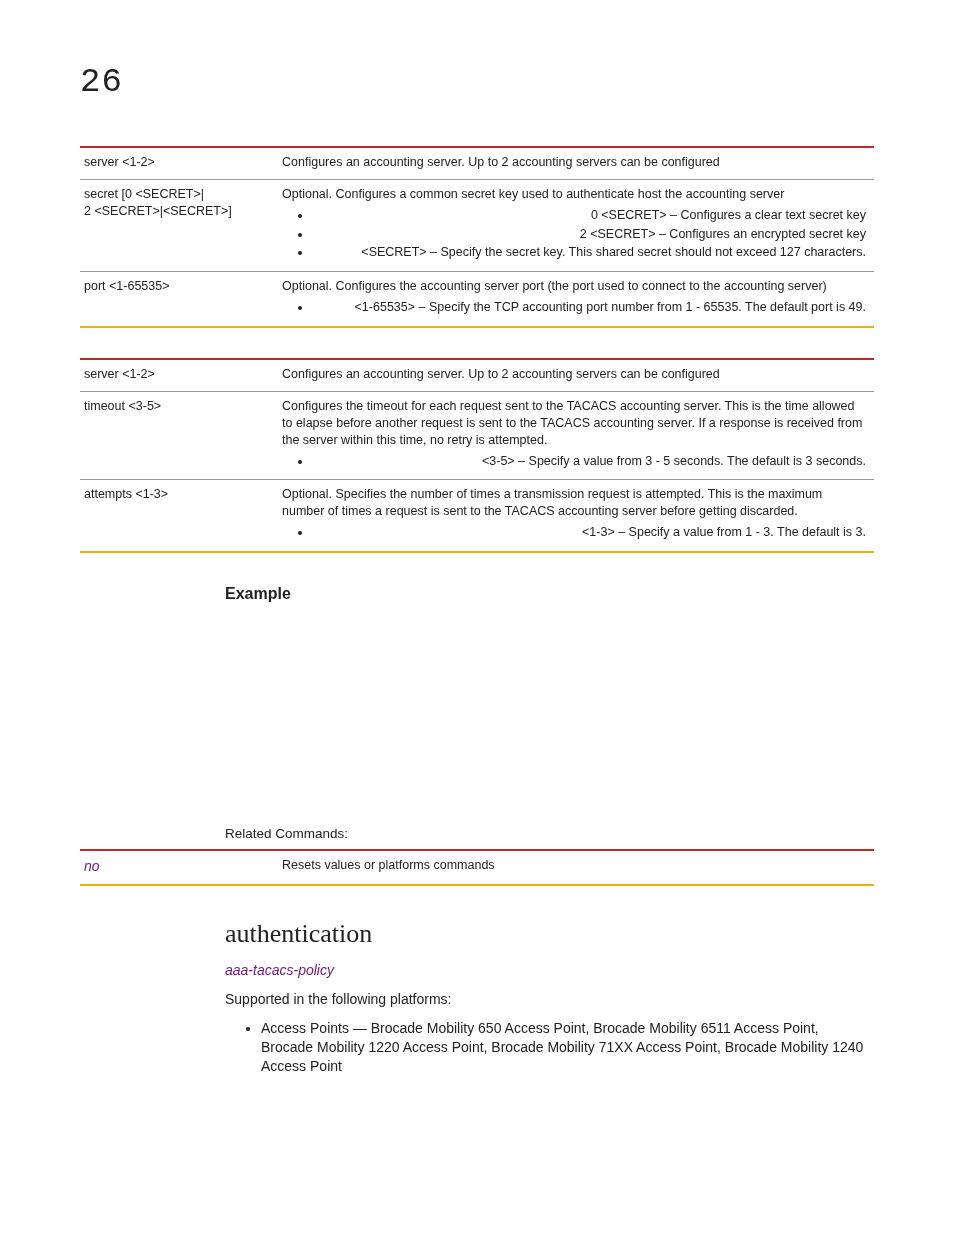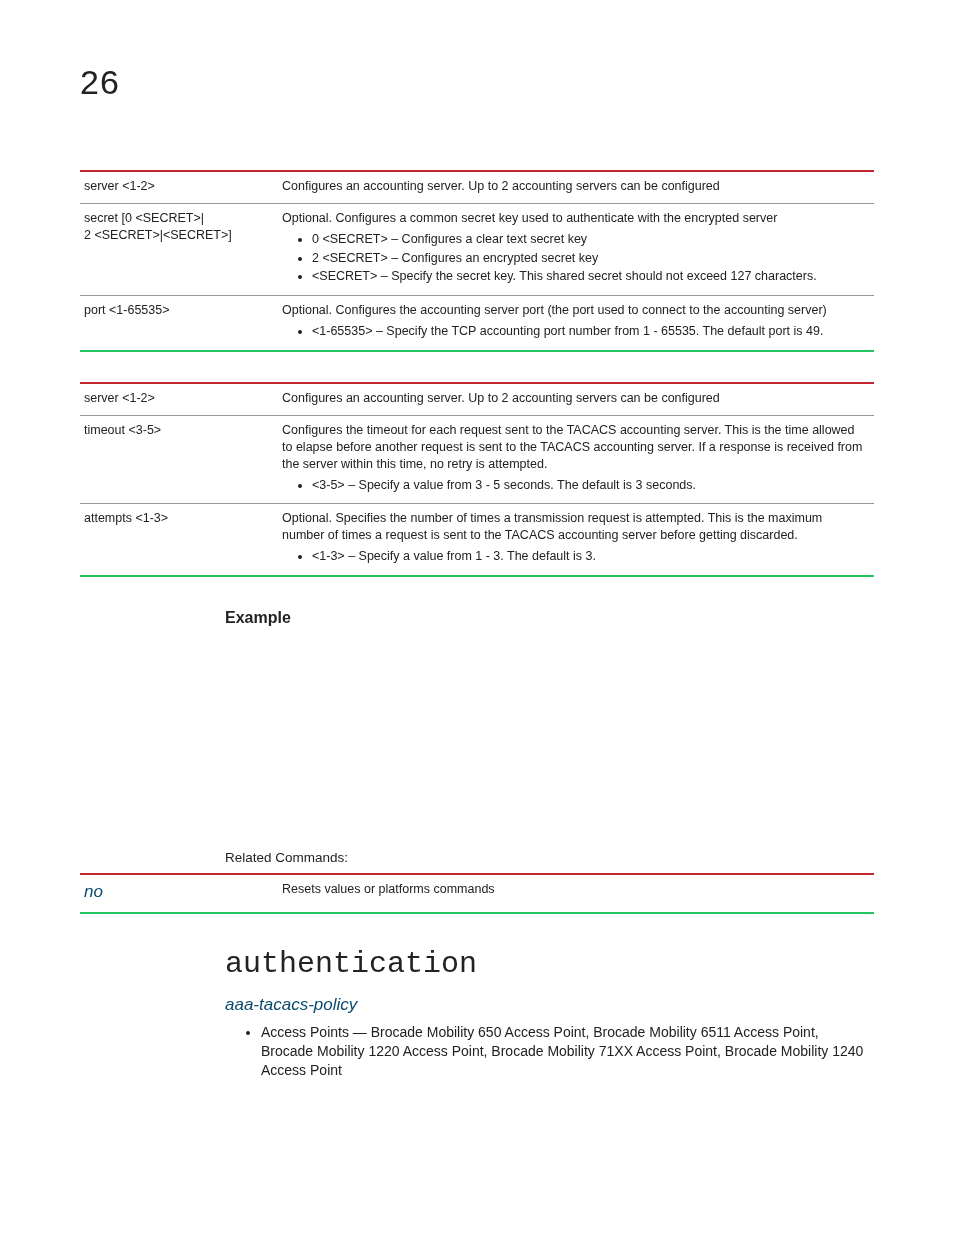--- a/index.html
+++ b/index.html
@@ -6,74 +6,75 @@
     font-family: Arial, Helvetica, sans-serif;
     font-size: 13px;
     color: #222;
     margin: 0;
     padding: 60px 80px 60px 80px;
     line-height: 1.35;
     width: 954px;
     box-sizing: border-box;
   }
   .chapter-number {
-    font-family: Liberation Sans, sans-serif;
+    font-family: Liberation Mono, monospace;
     font-size: 34px;
     font-weight: 400;
     letter-spacing: 1px;
-    margin-bottom: 64px;
+    margin-bottom: 40px;
   }
   table.param-table {
     width: 100%;
     border-collapse: collapse;
     margin: 0 0 30px 0;
   }
   table.param-table td {
     vertical-align: top;
     padding: 6px 8px 8px 0;
     border-top: 1px solid #999;
     font-size: 12.5px;
   }
   table.param-table tr:first-child td {
     border-top: 2px solid #c4262e;
   }
   table.param-table tr:last-child td {
-    border-bottom: 2px solid #22c55e;
+    border-bottom: 2px solid #eab308;
   }
   table.param-table td:first-child {
     width: 190px;
     padding-left: 4px;
   }
   .inner-bullets {
     list-style: disc;
     margin: 4px 0 0 6px;
     padding-left: 24px;
+    text-align: right;
   }
   .inner-bullets li {
     margin: 2px 0;
   }
   .indent-block { margin-left: 145px; }
   .label-bold {
     font-weight: bold;
     font-size: 16px;
   }
   .related {
     font-weight: normal;
     font-size: 13.5px;
   }
   .section-title {
-    font-family: Liberation Mono, monospace;
-    font-size: 30px;
+    font-family: Liberation Serif, serif;
+    font-size: 26px;
     font-weight: 400;
     margin: 30px 0 10px 0;
   }
   .link {
-    color: #0c4a6e;
+    color: #701a75;
     font-style: italic;
-    font-size: 17px;
+    font-size: 14px;
   }
   .body-para {
     font-size: 14px;
     margin: 10px 0;
     line-height: 1.4;
   }
   ul.platform {
     margin: 6px 0 0 18px;
     padding-left: 18px;
     font-size: 14px;
@@ -90,21 +91,21 @@
 <table class="param-table">
   <tbody>
       <tr>
     <td>server &lt;1-2&gt;</td>
     <td>Configures an accounting server. Up to 2 accounting servers can be configured</td>
   </tr>
   <tr>
     <td style="white-space:pre-line">secret [0 &lt;SECRET&gt;|
 2 &lt;SECRET&gt;|&lt;SECRET&gt;]</td>
     <td>
-      <span>Optional. Configures a common secret key used to authenticate with the encrypted server</span>
+      <span>Optional. Configures a common secret key used to authenticate host the accounting server</span>
       <ul class="inner-bullets">
         <li>0 &lt;SECRET&gt; – Configures a clear text secret key</li>
         <li>2 &lt;SECRET&gt; – Configures an encrypted secret key</li>
         <li>&lt;SECRET&gt; – Specify the secret key. This shared secret should not exceed 127 characters.</li>
       </ul>
     </td>
   </tr>
   <tr>
     <td>port &lt;1-65535&gt;</td>
     <td>
@@ -160,16 +161,17 @@
       <tr>
     <td><span class="link" style="font-style:italic">no</span></td>
     <td>Resets values or platforms commands</td>
   </tr>
 </tbody>
   </table>
 
 <div class="indent-block">
   <div class="section-title">authentication</div>
   <div class="link">aaa-tacacs-policy</div>
+  <p class="body-para">Supported in the following platforms:</p>
   <ul class="platform">
     <li>Access Points — Brocade Mobility 650 Access Point, Brocade Mobility 6511 Access Point, Brocade Mobility 1220 Access Point, Brocade Mobility 71XX Access Point, Brocade Mobility 1240 Access Point</li>
   </ul>
 </div>
 
 </body></html>

